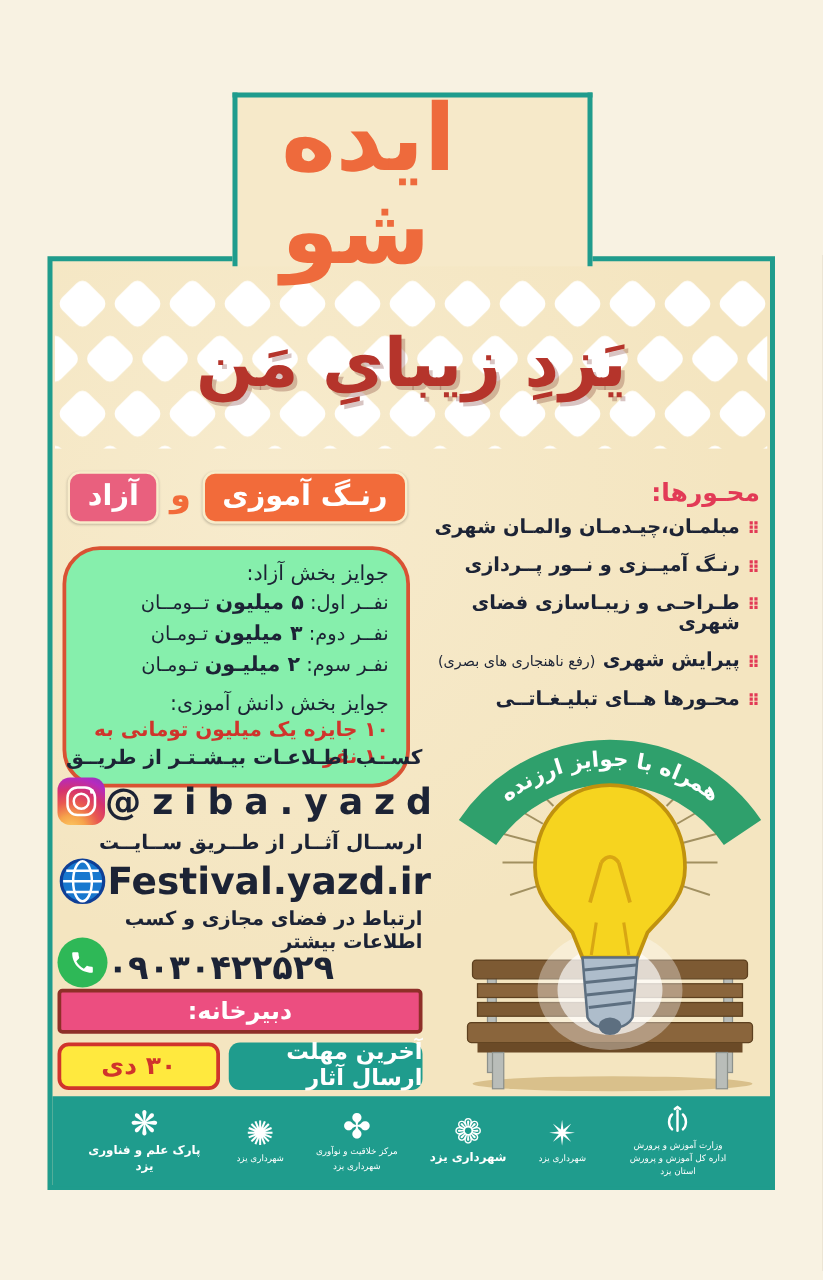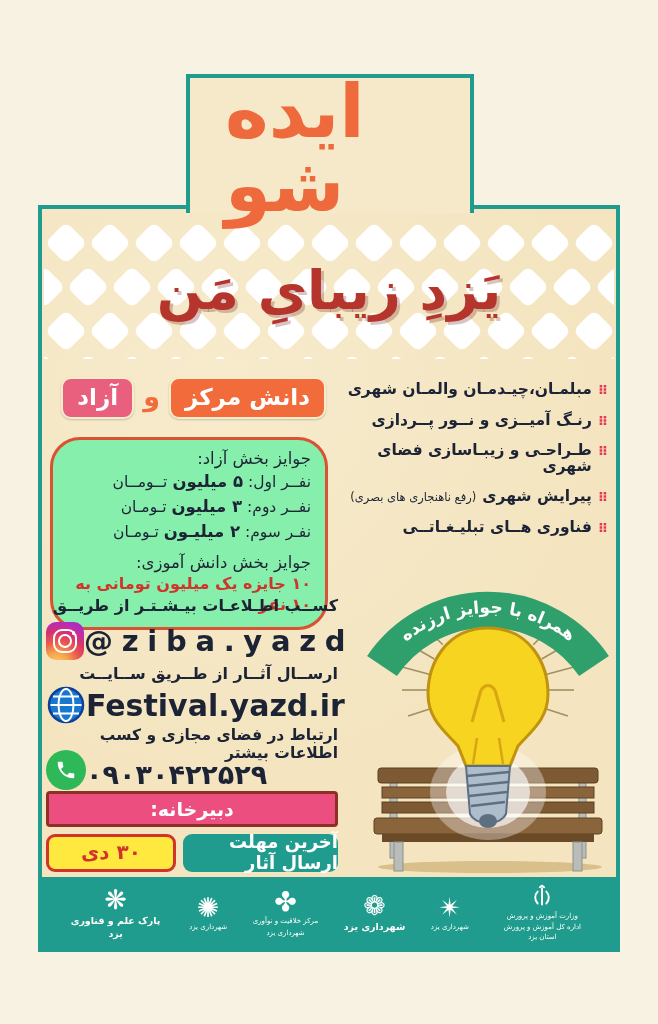--- a/index.html
+++ b/index.html
@@ -100,46 +100,47 @@
           <rect x="-15" y="51" width="30" height="30" rx="7" fill="#ffffff" transform="rotate(45 0 66)"></rect>
           <rect x="29" y="51" width="30" height="30" rx="7" fill="#ffffff" transform="rotate(45 44 66)"></rect>
         </pattern>
       </defs>
       <rect x="0" y="0" width="570" height="138" fill="url(#dia)"></rect>
     </svg>
     <div class="subtitle">یَزدِ زیبایِ مَن</div>
   </div>
 
   <div class="cats">
-    <span class="cat-box cat-orange">دانش مرکز</span>
+    <span class="cat-box cat-orange">رنـگ آموزی</span>
     <span class="cat-and">و</span>
     <span class="cat-box cat-pink">آزاد</span>
   </div>
 
   <div class="topics">
+    <div class="topics-heading">محـورها:</div>
     <div class="topic-row">
       <span class="topic-marker">⠿</span>
       <span>مبلمـان،چیـدمـان والمـان شهری</span>
     </div>
     <div class="topic-row">
       <span class="topic-marker">⠿</span>
       <span>رنـگ آمیــزی و نــور پــردازی</span>
     </div>
     <div class="topic-row">
       <span class="topic-marker">⠿</span>
       <span>طـراحـی و زیبـاسازی فضای شهری</span>
     </div>
     <div class="topic-row">
       <span class="topic-marker">⠿</span>
       <span>پیرایش شهری</span>
       <span class="topic-note">(رفع ناهنجاری های بصری)</span>
     </div>
     <div class="topic-row">
       <span class="topic-marker">⠿</span>
-      <span>فناوری هــای تبلیـغـاتــی</span>
+      <span>محـورها هــای تبلیـغـاتــی</span>
     </div>
   </div>
 
   <div class="prize-box">
     <div class="prize-heading">جوایز بخش آزاد:</div>
     <div class="prize-row">
       <span>نفــر اول:</span>
       <b>۵ میلیون</b>
       <span>تــومــان</span>
     </div>

